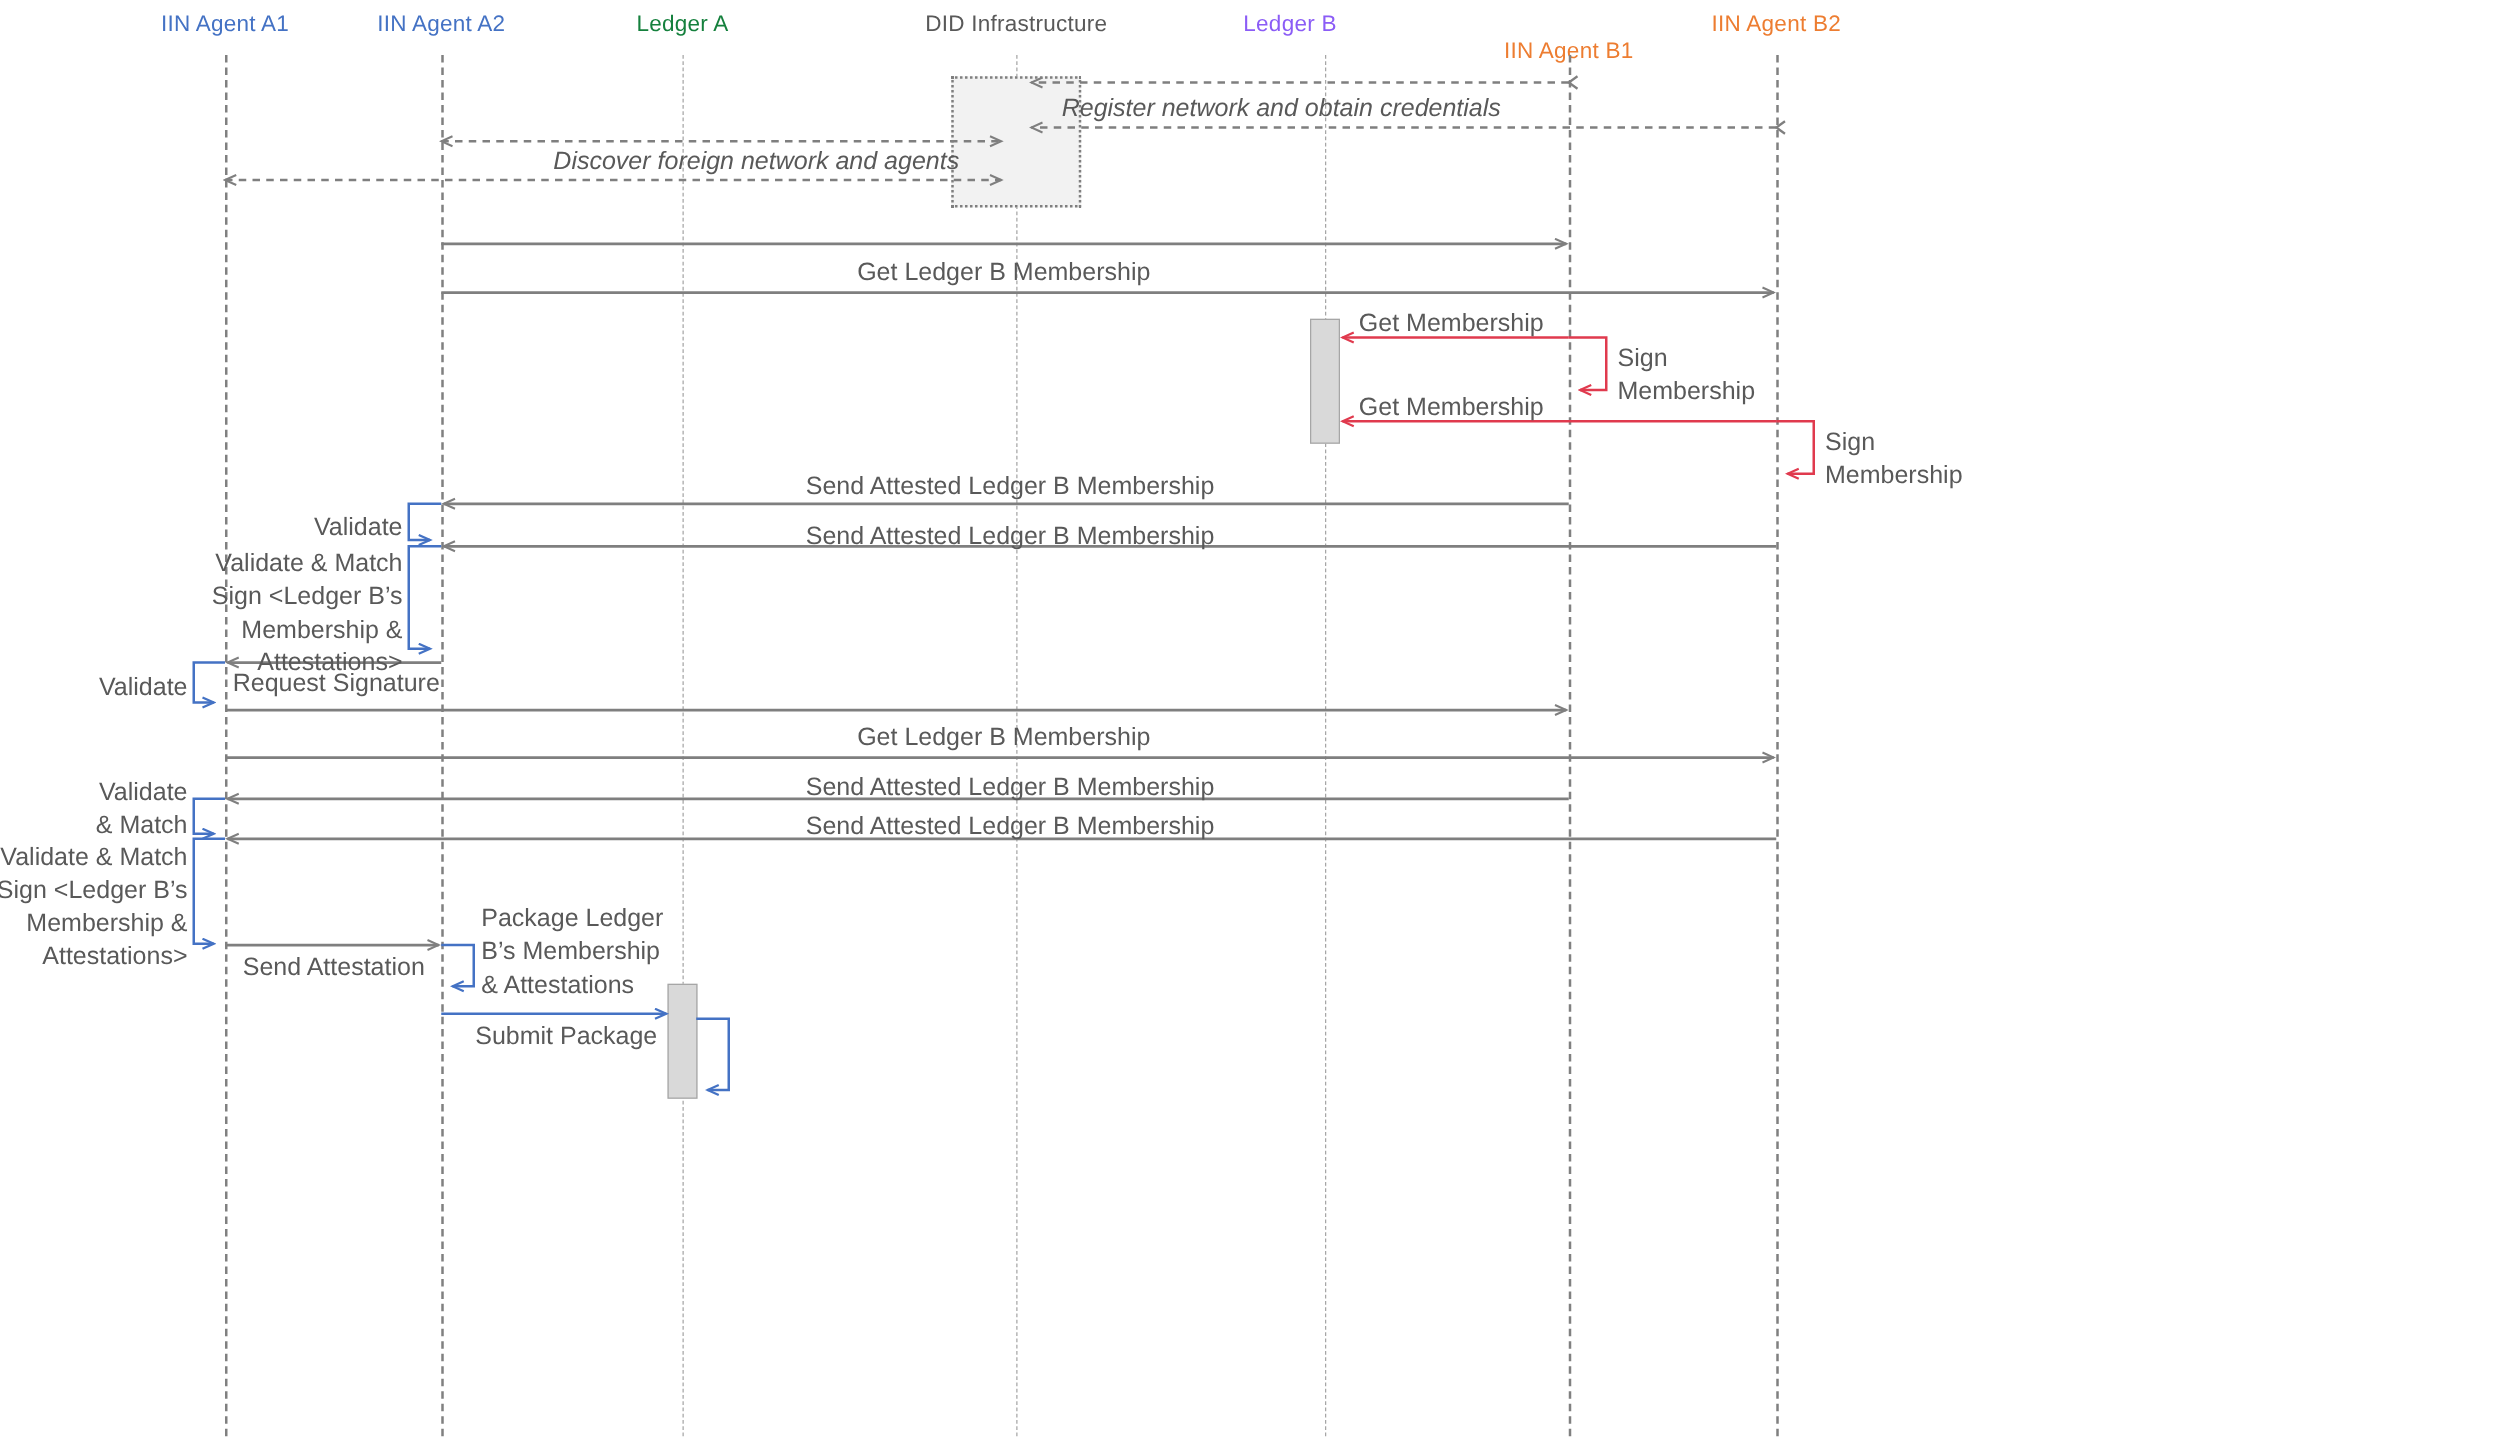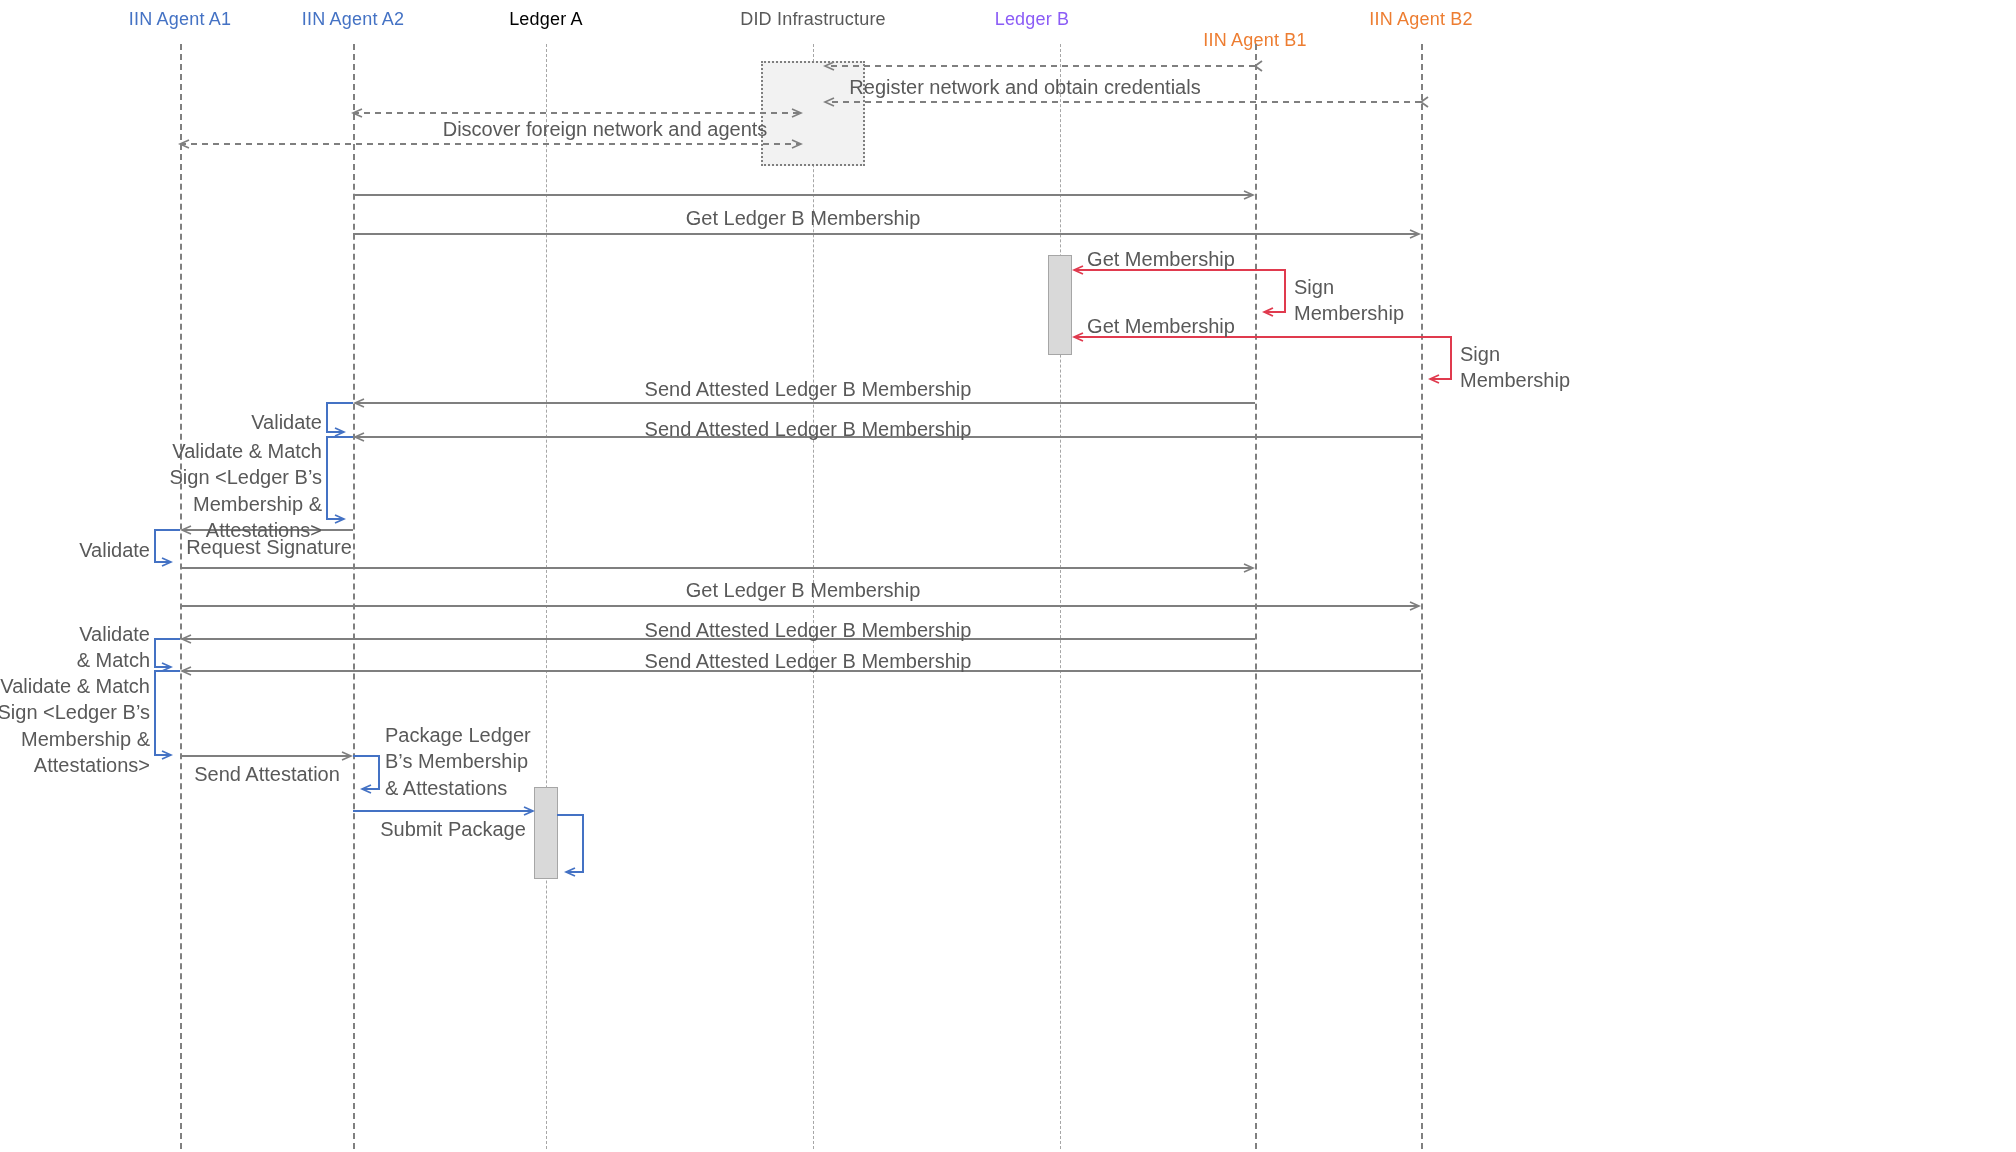--- a/index.html
+++ b/index.html
@@ -43,37 +43,37 @@
   }
   .msg-label{
     position:absolute;
     font-size:20px;
     white-space:pre;
     line-height:1.32;
     color:#595959;
   }
   .msg-label.center{ transform:translateX(-50%); text-align:center;}
   .msg-label.right{ transform:translateX(-100%); text-align:right;}
-  .msg-label.italic{ }
+  .msg-label.italic{ font-style:italic; }
   svg.overlay{
     position:absolute;
     left:0; top:0;
     width:2016px;
     height:1152px;
     pointer-events:none;
   }
 </style>
 </head>
 <body>
 
 <div id="stage">
 
   <div class="lifeline-head" style="left:180px;top:9px;color:#4472c4;">IIN Agent A1</div>
   <div class="lifeline-head" style="left:353px;top:9px;color:#4472c4;">IIN Agent A2</div>
-  <div class="lifeline-head" style="left:546px;top:9px;color:#000000;text-align:right;">Ledger A</div>
+  <div class="lifeline-head" style="left:546px;top:9px;color:#15803d;text-align:right;">Ledger A</div>
   <div class="lifeline-head" style="left:813px;top:9px;color:#595959;">DID Infrastructure</div>
   <div class="lifeline-head" style="left:1032px;top:9px;color:#8b5cf6;">Ledger B</div>
   <div class="lifeline-head" style="left:1255px;top:9px;color:#ed7d31;margin-top:21px;">IIN Agent B1</div>
   <div class="lifeline-head" style="left:1421px;top:9px;color:#ed7d31;">IIN Agent B2</div>
 
   <div class="lifeline-line" style="left:180px;top:44px;height:1105px;border-left-color:#808080;"></div>
   <div class="lifeline-line" style="left:353px;top:44px;height:1105px;border-left-color:#808080;"></div>
   <div class="lifeline-line thin" style="left:546px;top:44px;height:1105px;border-left-color:#a6a6a6;"></div>
   <div class="lifeline-line thin" style="left:813px;top:44px;height:1105px;border-left-color:#a6a6a6;"></div>
   <div class="lifeline-line thin" style="left:1060px;top:44px;height:1105px;border-left-color:#a6a6a6;"></div>

